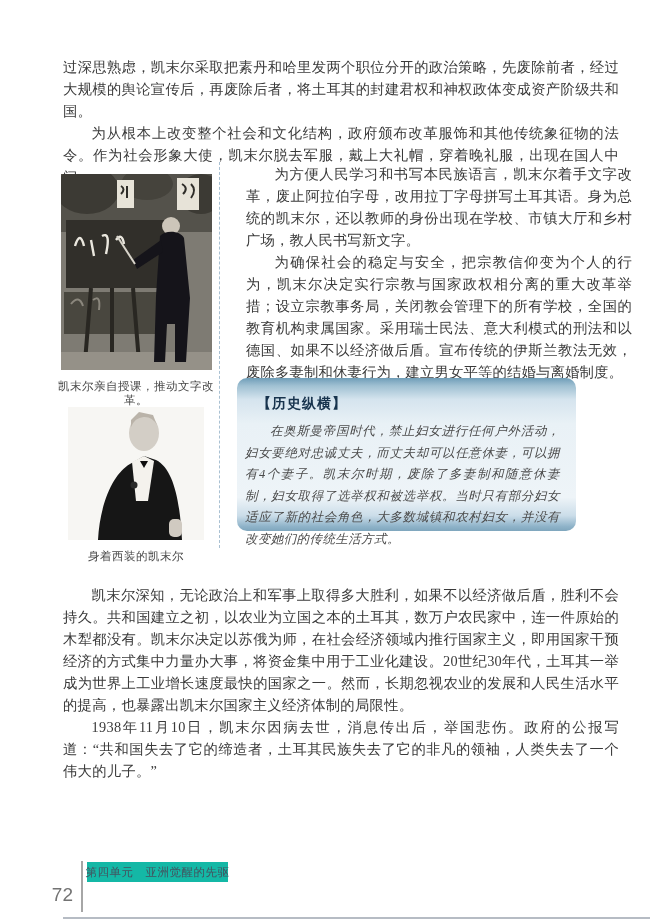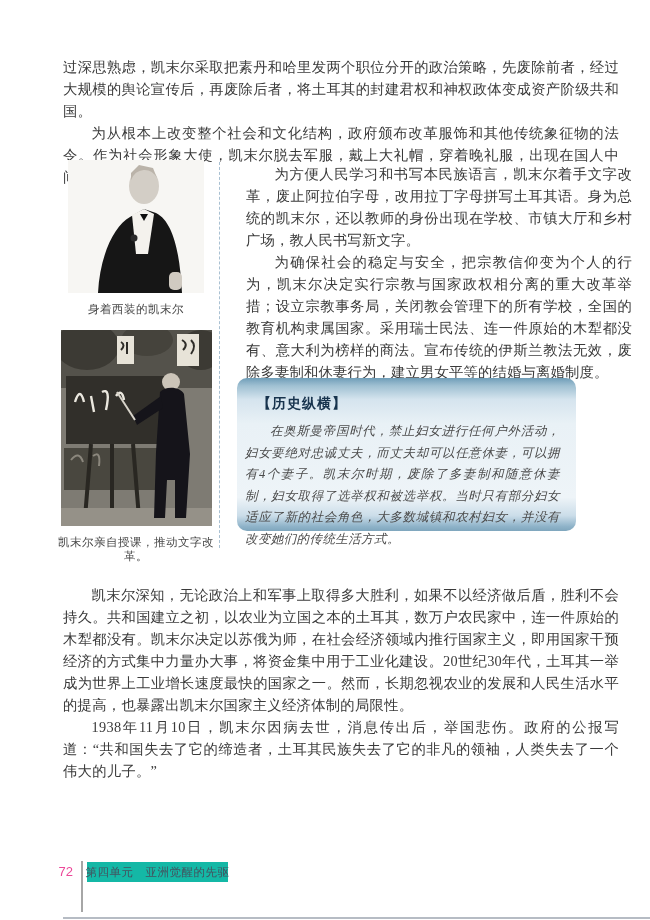--- a/index.html
+++ b/index.html
@@ -53,23 +53,23 @@
     font-size:12.5px; line-height:21.5px; color:#4b4b4b;
     font-style:italic; letter-spacing:0.4px;
   }
 
   .bottom-block{
     position:absolute; left:63px; top:556px; width:556px;
     font-size:14.3px; line-height:22px; letter-spacing:0.3px;margin-top:28px;
   }
 
   .page-number{
-    position:absolute; left:47px; top:864px; width:26px;
+    position:absolute; left:47px; top:884px; width:26px;
     font-family:"Liberation Sans","DejaVu Sans",sans-serif;
-    font-size:13px; color:#ec4899; text-align:right;
+    font-size:19px; color:#737373; text-align:right;
   }
   .footer-vline{
     position:absolute; left:81px; top:861px; width:2px; height:51px;
     background:#a6a6a6;
   }
   .footer-band{
     position:absolute; left:87px; top:862px; width:141px; height:20px;
     background:#14b8a6; display:flex; align-items:center; justify-content:center;
   }
   .footer-band span{
@@ -84,36 +84,20 @@
 <body>
 
 <div class="page">
 
   <div class="top-block">
     <p class="jtext">过深思熟虑，凯末尔采取把素丹和哈里发两个职位分开的政治策略，先废除前者，经过大规模的舆论宣传后，再废除后者，将土耳其的封建君权和神权政体变成资产阶级共和国。</p>
     <p class="jtext indent">为从根本上改变整个社会和文化结构，政府颁布改革服饰和其他传统象征物的法令。作为社会形象大使，凯末尔脱去军服，戴上大礼帽，穿着晚礼服，出现在国人中间。</p>
   </div>
 
   <div class="left-col">
-    <figure class="photo-fig">
-      <span class="photo-frame">
-        <svg width="136" height="133" viewBox="0 0 136 133" xmlns="http://www.w3.org/2000/svg">
-          <rect width="136" height="133" fill="#f7f6f3"></rect>
-          <ellipse cx="76" cy="26" rx="15" ry="18" fill="#d3cec6"></ellipse>
-          <path d="M63 20 a15 18 0 0 1 26 -2 l-4 -10 -14 -3 -8 8 z" fill="#bab3a9"></path>
-          <path d="M30 133 C32 95 46 66 62 57 L76 49 88 53 C106 62 112 95 114 133 Z" fill="#161616"></path>
-          <path d="M64 55 L76 49 86 54 L80 94 68 94 Z" fill="#f4f2ed"></path>
-          <path d="M72 54 l8 0 -4 7 z" fill="#0e0e0e"></path>
-          <circle cx="66" cy="78" r="3.5" fill="#2a2a2a"></circle>
-          <rect x="101" y="112" width="13" height="18" rx="5" fill="#d0cac1"></rect>
-        </svg>
-      </span>
-      <figcaption class="caption">身着西装的凯末尔</figcaption>
-    </figure>
-
     <figure class="photo-fig fig2">
       <span class="photo-frame">
         <svg width="151" height="196" viewBox="0 0 151 196" xmlns="http://www.w3.org/2000/svg">
           <rect width="151" height="196" fill="#7e7b73"></rect>
           <rect width="151" height="58" fill="#54524b"></rect>
           <ellipse cx="26" cy="16" rx="32" ry="24" fill="#3c3a34"></ellipse>
           <ellipse cx="86" cy="10" rx="26" ry="16" fill="#45433c"></ellipse>
           <ellipse cx="140" cy="20" rx="22" ry="20" fill="#3c3a34"></ellipse>
           <rect x="56" y="6" width="17" height="28" fill="#e7e3d8"></rect>
           <path d="M60 12 q5 3 0 8 m6 -8 v12" stroke="#2e2c28" stroke-width="2" fill="none"></path>
@@ -126,27 +110,43 @@
           <path d="M30 114 L24 188 M72 114 L78 188 M51 114 L51 188" stroke="#292722" stroke-width="4"></path>
           <rect x="0" y="178" width="151" height="18" fill="#959188"></rect>
           <circle cx="110" cy="52" r="9" fill="#ccc5b9"></circle>
           <path d="M99 62 C104 56 119 56 123 64 L129 124 125 188 114 188 114 150 106 150 104 188 93 188 95 122 Z" fill="#15141a"></path>
           <path d="M100 66 L72 86 76 95 102 78 Z" fill="#15141a"></path>
           <line x1="74" y1="90" x2="56" y2="62" stroke="#d8d4ca" stroke-width="2"></line>
         </svg>
       </span>
       <figcaption class="caption">凯末尔亲自授课，推动文字改革。</figcaption>
     </figure>
+
+    <figure class="photo-fig">
+      <span class="photo-frame">
+        <svg width="136" height="133" viewBox="0 0 136 133" xmlns="http://www.w3.org/2000/svg">
+          <rect width="136" height="133" fill="#f7f6f3"></rect>
+          <ellipse cx="76" cy="26" rx="15" ry="18" fill="#d3cec6"></ellipse>
+          <path d="M63 20 a15 18 0 0 1 26 -2 l-4 -10 -14 -3 -8 8 z" fill="#bab3a9"></path>
+          <path d="M30 133 C32 95 46 66 62 57 L76 49 88 53 C106 62 112 95 114 133 Z" fill="#161616"></path>
+          <path d="M64 55 L76 49 86 54 L80 94 68 94 Z" fill="#f4f2ed"></path>
+          <path d="M72 54 l8 0 -4 7 z" fill="#0e0e0e"></path>
+          <circle cx="66" cy="78" r="3.5" fill="#2a2a2a"></circle>
+          <rect x="101" y="112" width="13" height="18" rx="5" fill="#d0cac1"></rect>
+        </svg>
+      </span>
+      <figcaption class="caption">身着西装的凯末尔</figcaption>
+    </figure>
   </div>
 
   <div class="col-sep"></div>
 
   <div class="right-col">
     <p class="jtext indent">为方便人民学习和书写本民族语言，凯末尔着手文字改革，废止阿拉伯字母，改用拉丁字母拼写土耳其语。身为总统的凯末尔，还以教师的身份出现在学校、市镇大厅和乡村广场，教人民书写新文字。</p>
-    <p class="jtext indent">为确保社会的稳定与安全，把宗教信仰变为个人的行为，凯末尔决定实行宗教与国家政权相分离的重大改革举措；设立宗教事务局，关闭教会管理下的所有学校，全国的教育机构隶属国家。采用瑞士民法、连一件原始的木犁都没有、意大利为榜样的商法。宣布传统的伊斯兰教法无效，废除多妻制和休妻行为，建立男女平等的结婚与离婚制度。</p>
+    <p class="jtext indent">为确保社会的稳定与安全，把宗教信仰变为个人的行为，凯末尔决定实行宗教与国家政权相分离的重大改革举措；设立宗教事务局，关闭教会管理下的所有学校，全国的教育机构隶属国家。采用瑞士民法、意大利模式的刑法和以德国、如果不以经济做后盾。宣布传统的伊斯兰教法无效，废除多妻制和休妻行为，建立男女平等的结婚与离婚制度。</p>
   </div>
 
   <div class="history-box">
     <div class="history-title">【历史纵横】</div>
     <p class="history-body jtext indent">在奥斯曼帝国时代，禁止妇女进行任何户外活动，妇女要绝对忠诚丈夫，而丈夫却可以任意休妻，可以拥有4个妻子。凯末尔时期，废除了多妻制和随意休妻制，妇女取得了选举权和被选举权。当时只有部分妇女适应了新的社会角色，大多数城镇和农村妇女，并没有改变她们的传统生活方式。</p>
   </div>
 
   <div class="bottom-block">
     <p class="jtext indent">凯末尔深知，无论政治上和军事上取得多大胜利，如果不以经济做后盾，胜利不会持久。共和国建立之初，以农业为立国之本的土耳其，数万户农民家中，连一件原始的木犁都没有。凯末尔决定以苏俄为师，在社会经济领域内推行国家主义，即用国家干预经济的方式集中力量办大事，将资金集中用于工业化建设。20世纪30年代，土耳其一举成为世界上工业增长速度最快的国家之一。然而，长期忽视农业的发展和人民生活水平的提高，也暴露出凯末尔国家主义经济体制的局限性。</p>
     <p class="jtext indent">1938年11月10日，凯末尔因病去世，消息传出后，举国悲伤。政府的公报写道：“共和国失去了它的缔造者，土耳其民族失去了它的非凡的领袖，人类失去了一个伟大的儿子。”</p>

